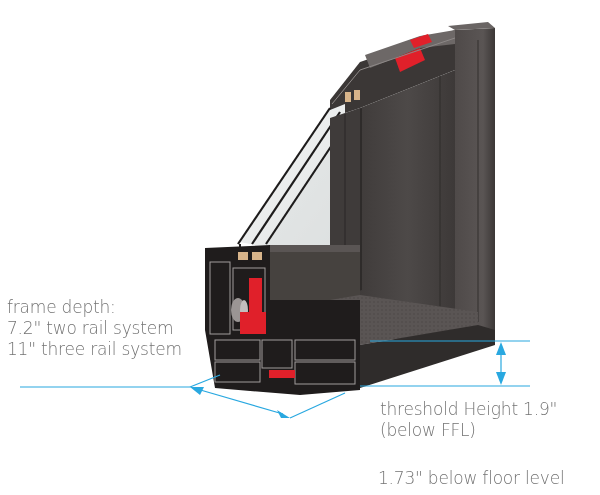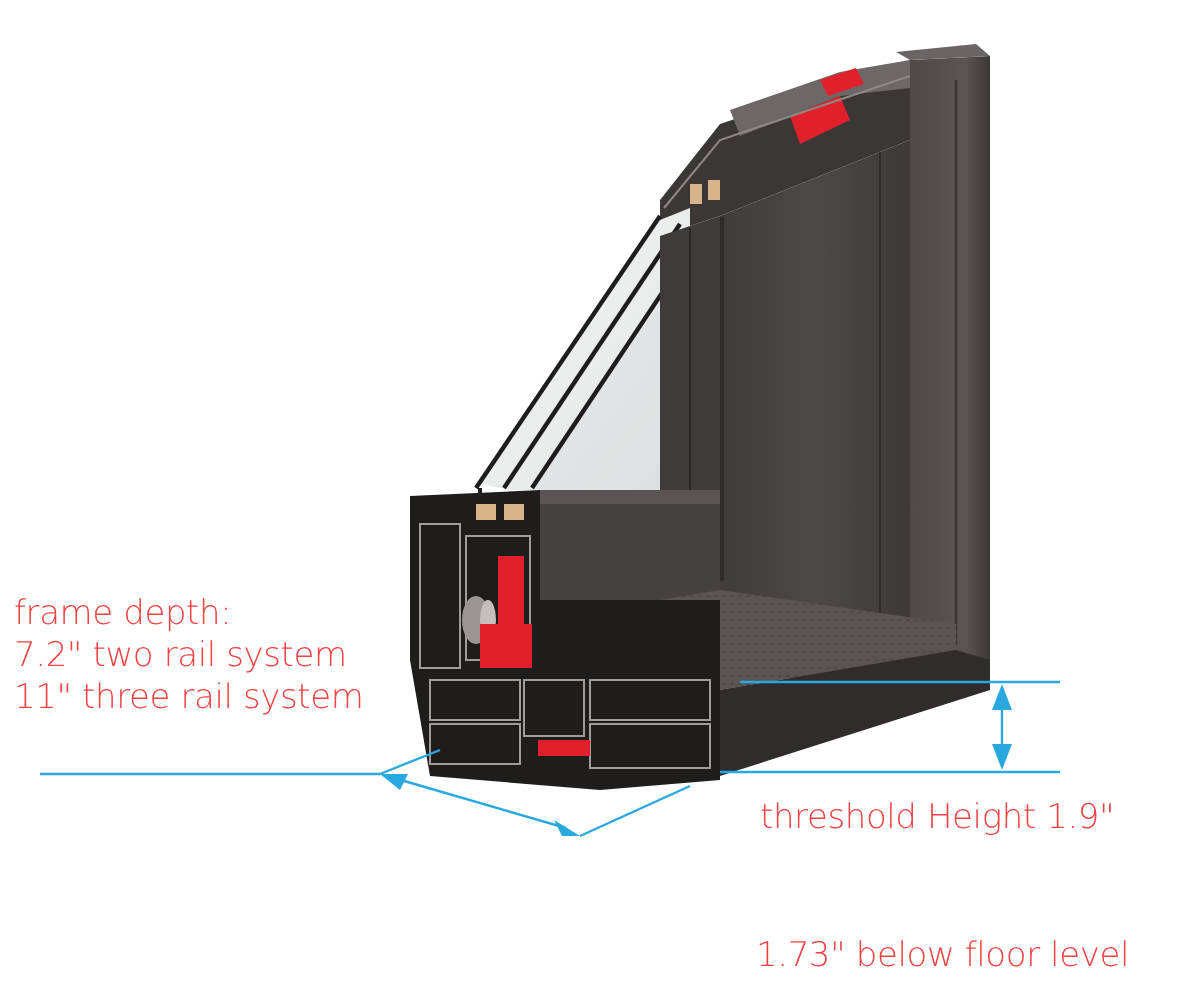--- a/index.html
+++ b/index.html
@@ -1,19 +1,19 @@
 <!DOCTYPE html>
 <html><head>
 <meta charset="utf-8">
 <style>
   html, body { margin: 0; padding: 0; background: #ffffff; }
   body { width: 600px; height: 495px; position: relative; overflow: hidden;
          font-family: "DejaVu Sans", "Liberation Sans", sans-serif; color: #2b2b2b; }
   .figure { position: absolute; left: 0; top: 0; width: 600px; height: 495px; }
-  .label { position: absolute; font-size: 17px; line-height: 21px; color: #ef4444;
+  .label { position: absolute; font-size: 17px; line-height: 21px; color: #737373;
            letter-spacing: -0.2px; white-space: nowrap; font-weight: 300; }
   .label div { margin: 0; }
   #frame-depth-label { left: 7px; top: 297px; }
   #threshold-label { left: 380px; top: 399px; }
   #floor-label { left: 378px; top: 468px; }
 </style>
 </head>
 <body>
 
 <svg class="figure" viewBox="0 0 600 495" xmlns="http://www.w3.org/2000/svg">
@@ -132,17 +132,18 @@
 </svg>
 
 <div class="label" id="frame-depth-label">
   <div>frame depth:</div>
   <div>7.2" two rail system</div>
   <div>11" three rail system</div>
 </div>
 
 <div class="label" id="threshold-label">
   <div>threshold Height 1.9"</div>
+  <div>(below FFL)</div>
 </div>
 
 <div class="label" id="floor-label">
   <div>1.73" below floor level</div>
 </div>
 
 </body></html>

